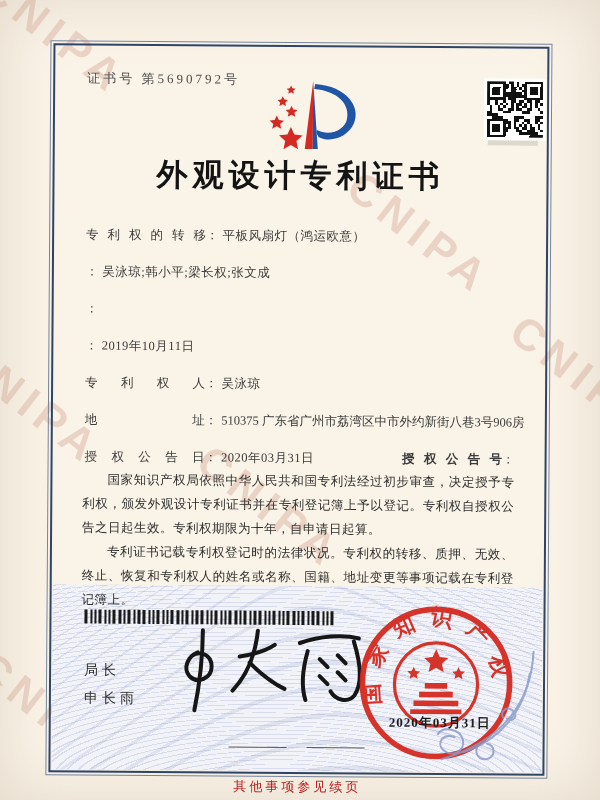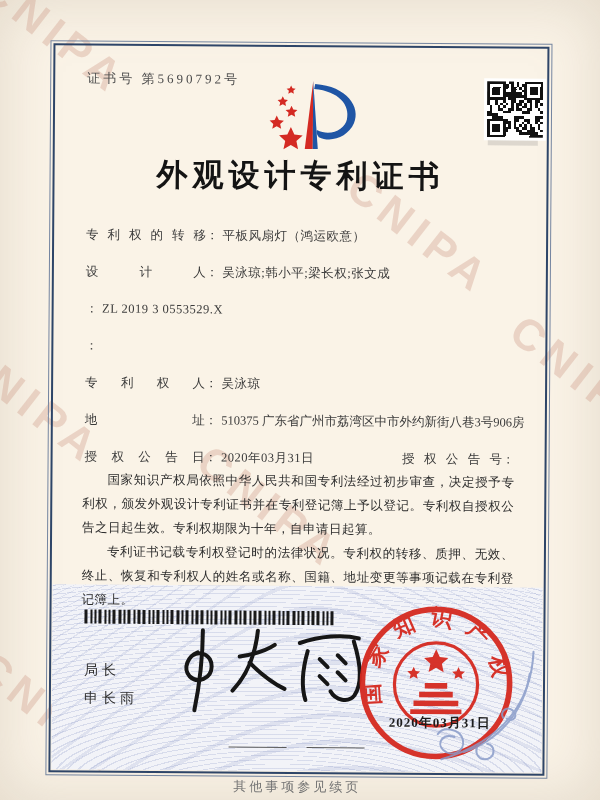--- a/index.html
+++ b/index.html
@@ -37,21 +37,21 @@
   .title{
     position:absolute;left:0;right:0;top:112px;text-align:center;
     font-size:31px;font-weight:bold;color:#141414;letter-spacing:5px;
   }
   .fields{position:absolute;left:36px;right:30px;top:182px;font-size:12.5px;color:#3b3b3b;}
   .frow{display:flex;margin-bottom:15px;line-height:22px;white-space:nowrap;}
   .flabel{
     display:inline-block;width:120px;text-align:justify;text-align-last:justify;
     flex:0 0 120px;color:#3b3b3b;
   }
-  .flabel2{display:inline-block;width:100px;text-align:justify;text-align-last:justify;flex:0 0 100px;}
+  .flabel2{display:inline-block;width:100px;text-align:justify;text-align-last:justify;flex:0 0 100px;font-weight:bold;}
   .fcolon{flex:0 0 auto;margin-right:4px;}
   .fvalue{letter-spacing:.5px;}
   .frow.split{justify-content:space-between;}
   .fcell{display:flex;white-space:nowrap;}
   .paras{position:absolute;left:34px;right:34px;top:426px;font-size:12.5px;color:#2e2e2e;}
   .paras p{margin:0;text-indent:2em;line-height:24px;text-align:justify;letter-spacing:.5px;}
   .barcode{position:absolute;left:37px;top:568px;width:252px;height:14px;display:flex;align-items:stretch;}
   .barcode i{display:block;background:#191919;}
   .barcode s{display:block;}
   .director{position:absolute;left:37px;top:620px;font-size:14px;color:#2f2f2f;letter-spacing:4px;}
@@ -64,21 +64,21 @@
     font-family:"Liberation Serif",serif;
   }
   .footer{
     position:absolute;left:0;right:0;top:704px;display:flex;align-items:center;justify-content:center;
     font-size:12px;color:#3c3c3c;letter-spacing:2px;
   }
   .footer .rule{width:58px;height:0;border-top:1px solid #5a5a5a;margin:0 10px;}
   .flourish{position:absolute;right:10px;bottom:8px;}
   .cont-note{
     position:absolute;left:50%;top:778px;transform:translateX(-50%);
-    font-size:13px;color:#737373;letter-spacing:3px;white-space:nowrap;
+    font-size:13px;color:#b91c1c;letter-spacing:3px;white-space:nowrap;
   }
 </style>
 </head>
 <body>
 
 <div class="stage">
 
   <div class="wm" style="left:-30px;top:8px">CNIPA</div>
   <div class="wm" style="left:335px;top:208px">CNIPA</div>
   <div class="wm" style="left:-55px;top:378px">CNIPA</div>
@@ -262,30 +262,29 @@
 
       <div class="title">外观设计专利证书</div>
 
       <div class="fields">
         <div class="frow">
           <span class="flabel">专利权的转移</span>
             <span class="fcolon">：</span>
           <span class="fvalue">平板风扇灯（鸿运欧意）</span>
         </div>
         <div class="frow">
-          <span class="flabel">设计人</span>
             <span class="fcolon">：</span>
           <span class="fvalue">吴泳琼;韩小平;梁长权;张文成</span>
         </div>
         <div class="frow">
             <span class="fcolon">：</span>
-          <span class="fvalue">ZL 2019 3 0553529.X</span>
-        </div>
-        <div class="frow">
-            <span class="fcolon">：</span>
+        </div>
+        <div class="frow">
+            <span class="fcolon">：</span>
+          <span class="fvalue">2019年10月11日</span>
         </div>
         <div class="frow">
           <span class="flabel">专利权人</span>
             <span class="fcolon">：</span>
           <span class="fvalue">吴泳琼</span>
         </div>
         <div class="frow">
           <span class="flabel">地址</span>
             <span class="fcolon">：</span>
           <span class="fvalue" style="letter-spacing:0">510375 广东省广州市荔湾区中市外约新街八巷3号906房</span>

